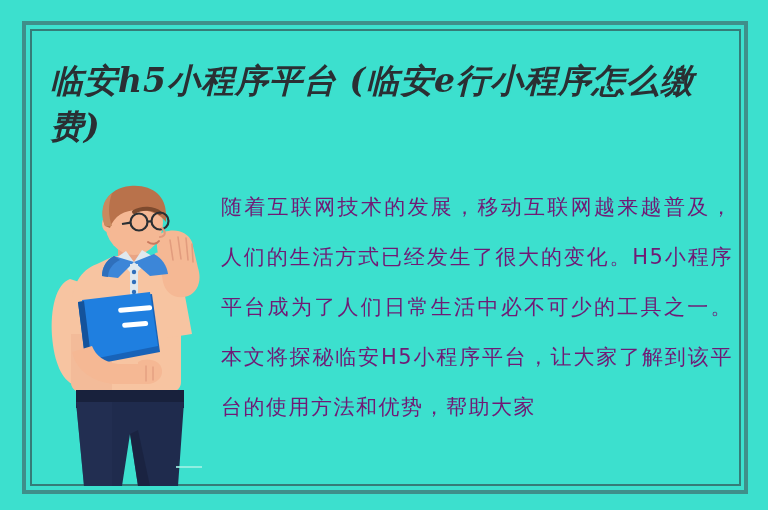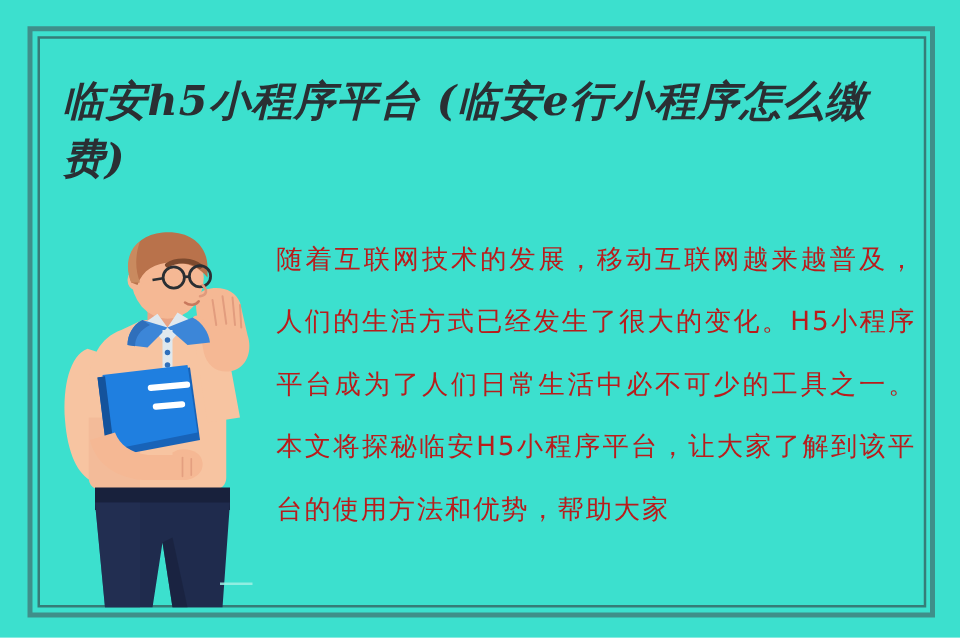--- a/index.html
+++ b/index.html
@@ -62,21 +62,21 @@
 
   
   .body-text {
     position: absolute;
     left: 221px;
     top: 182px;
     width: 512px;
     font-family: "DejaVu Sans", "Liberation Sans", sans-serif;
     font-size: 21px;
     line-height: 50px;
-    color: #b91c1c;
+    color: #701a75;
     letter-spacing: 1.5px;
     white-space: pre-wrap;
     text-align: justify;
   }
 
   
   .illustration {
     position: absolute;
     left: 42px;
     top: 184px;

